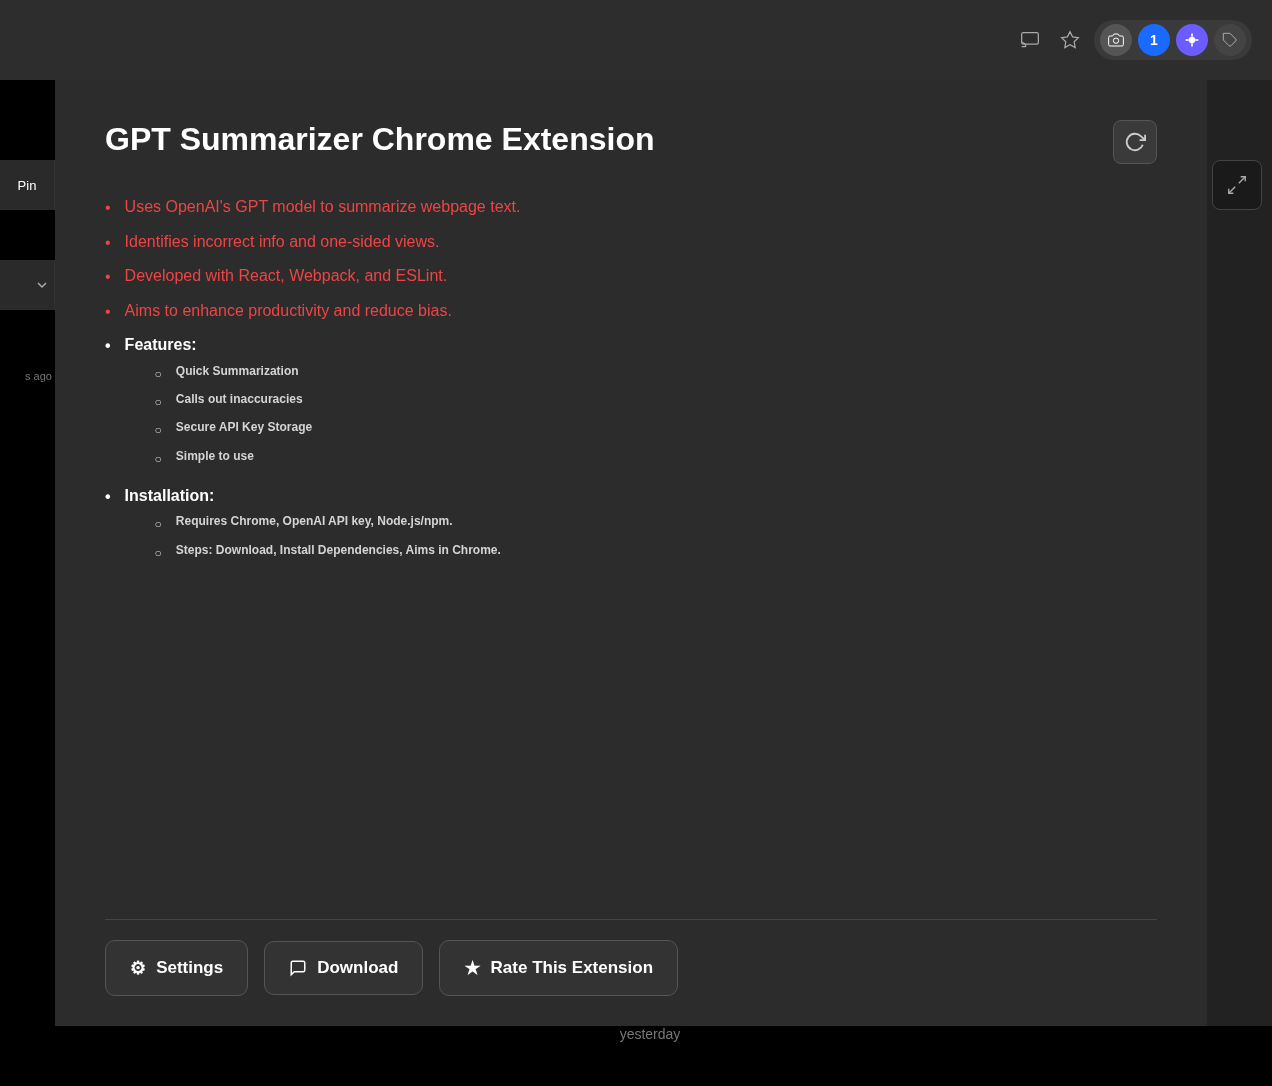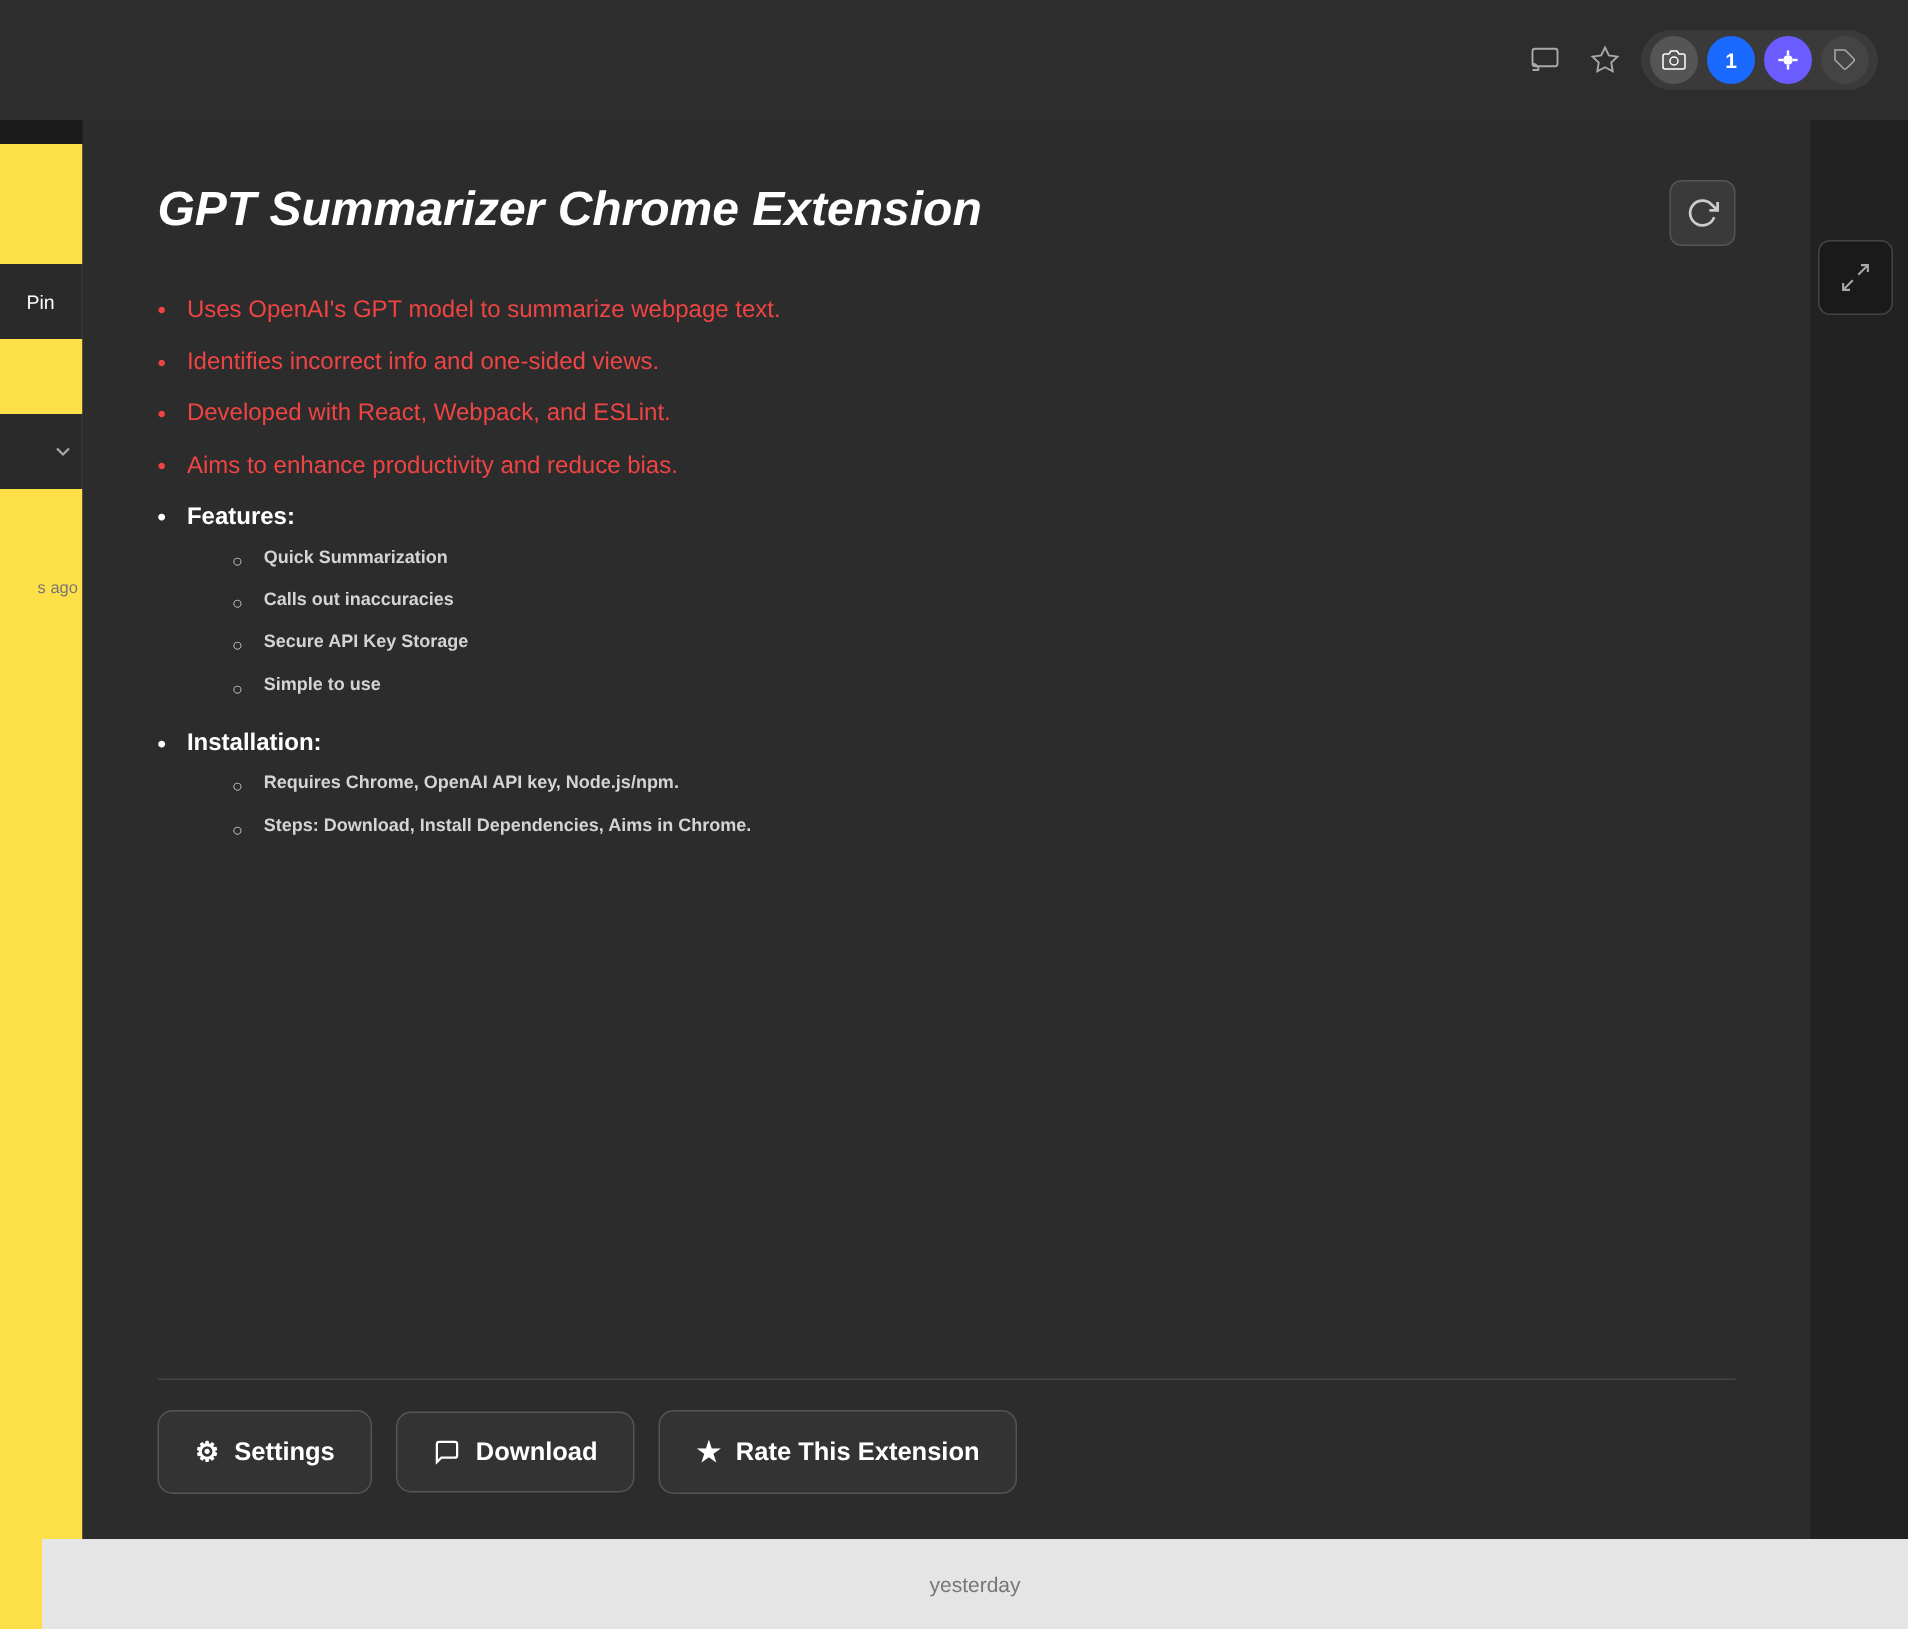--- a/index.html
+++ b/index.html
@@ -101,24 +101,24 @@
       display: flex;
       align-items: center;
       justify-content: center;
       color: #aaa;
     }
 
     
     .sidebar-edge {
       position: absolute;
       left: 0;
-      top: 96px;
+      top: 80px;
       width: 55px;
       bottom: 0;
-      background: #fde047;
+      background: #000000;
       z-index: 5;
     }
 
     .sidebar-pin {
       position: absolute;
       top: 80px;
       left: 0;
       width: 55px;
       height: 50px;
       background: #2a2a2a;
@@ -208,21 +208,20 @@
       margin-bottom: 30px;
     }
 
     .popup-title {
       color: #ffffff;
       font-size: 32px;
       font-weight: 700;
       line-height: 1.2;
       flex: 1;
       margin-right: 20px;
-      font-style: italic;
     }
 
     .refresh-btn {
       width: 44px;
       height: 44px;
       border-radius: 8px;
       background: #3a3a3a;
       border: 1px solid #555;
       display: flex;
       align-items: center;
@@ -324,23 +323,23 @@
       align-items: center;
     }
 
     
     .bottom-bar {
       position: absolute;
       bottom: 0;
       left: 0;
       right: 0;
       height: 60px;
-      background: #e5e5e5;
-      display: flex;
-      align-items: center;
+      background: #000000;
+      display: flex;
+      align-items: flex-start;
       justify-content: center;
       z-index: 7;
       margin-left: 28px;
     }
 
     .yesterday-label {
       color: #777;
       font-size: 14px;
     }
   </style>

